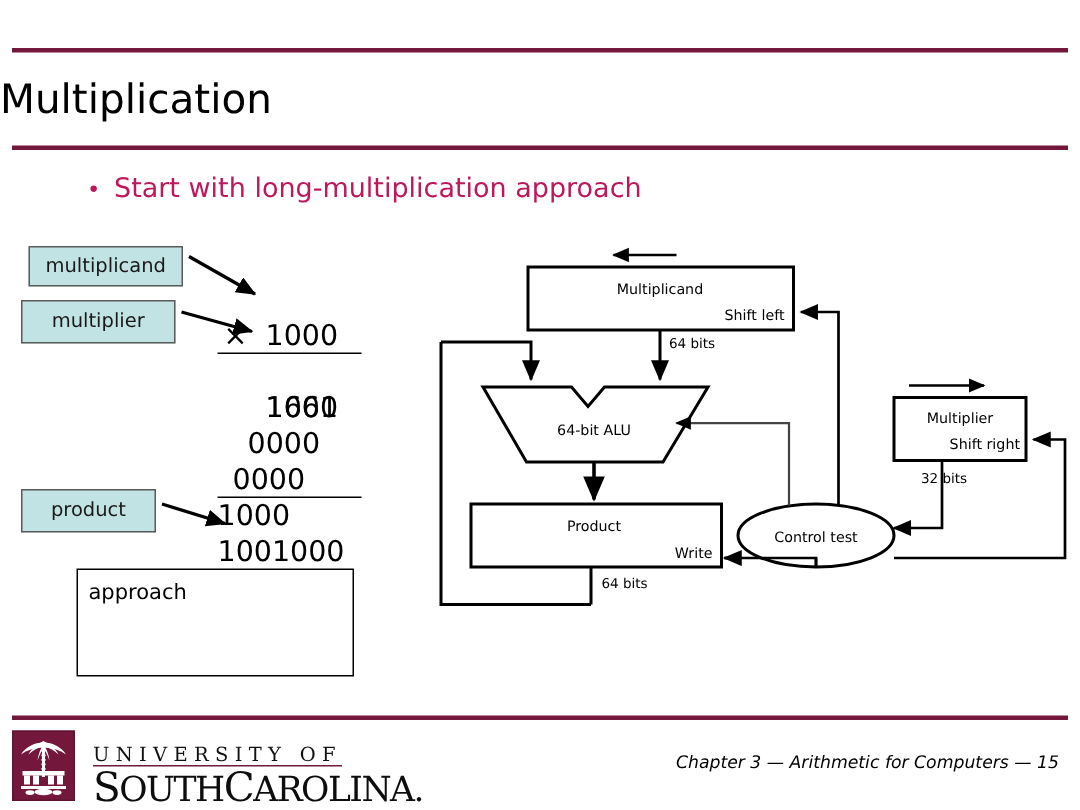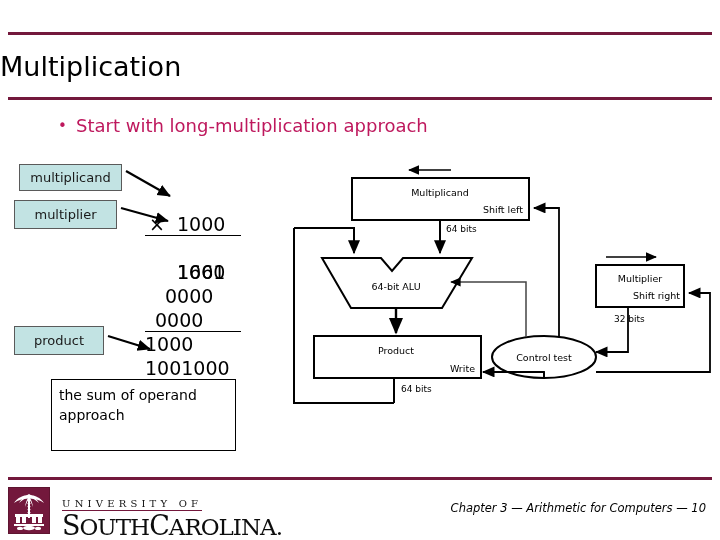--- a/index.html
+++ b/index.html
@@ -165,21 +165,21 @@
 
   #usc-wordmark {
     position: absolute;
     left: 62px;
     top: 492px;
     width: 190px;
     height: 40px;
   }
   .wm-top {
     font-family: "DejaVu Serif", serif;
-    font-size: 10px;
+    font-size: 13px;
     letter-spacing: 4.2px;
     color: #111;
     border-bottom: 1.5px solid #73183c;
     display: inline-block;
     padding-bottom: 1px;
     line-height: 10px;
   }
   .wm-main {
     font-family: "DejaVu Serif", serif;
     font-weight: normal;
@@ -256,21 +256,20 @@
   <div class="lm-row">
     <span class="lm-num" style="left:2px;width:64px;">1000</span>
     <span class="lm-rule" style="left:2px;top:23px;width:96px;"></span>
   </div>
   <div class="lm-row">
     <span class="lm-num" style="left:2px;width:96px;">1001000</span>
   </div>
 </div>
 
 <div id="note-box">
-  <div>the sum of operand</div>
   <div>approach</div>
 </div>
 
 <div id="hw-diagram">
 <svg width="444" height="250" viewBox="0 0 444 250">
   <defs>
     <marker id="ah" markerWidth="8" markerHeight="8" refX="6.4" refY="3" orient="auto">
       <path d="M0,0 L7,3 L0,6 Z" fill="#000"></path>
     </marker>
     <marker id="ahthin" markerWidth="8" markerHeight="8" refX="6.4" refY="3" orient="auto">
@@ -355,13 +354,13 @@
     <ellipse cx="29" cy="40.4" rx="3" ry="1.6"></ellipse>
   </g>
 </svg>
 </div>
 
 <div id="usc-wordmark">
   <div class="wm-top">UNIVERSITY OF</div>
   <div class="wm-main"><span class="big">S</span><span>OUTH</span><span class="big">C</span><span>AROLINA.</span></div>
 </div>
 
-<div id="footer-note">Chapter 3 — Arithmetic for Computers — 10</div>
+<div id="footer-note">Chapter 3 — Arithmetic for Computers — 15</div>
 
 </body></html>

